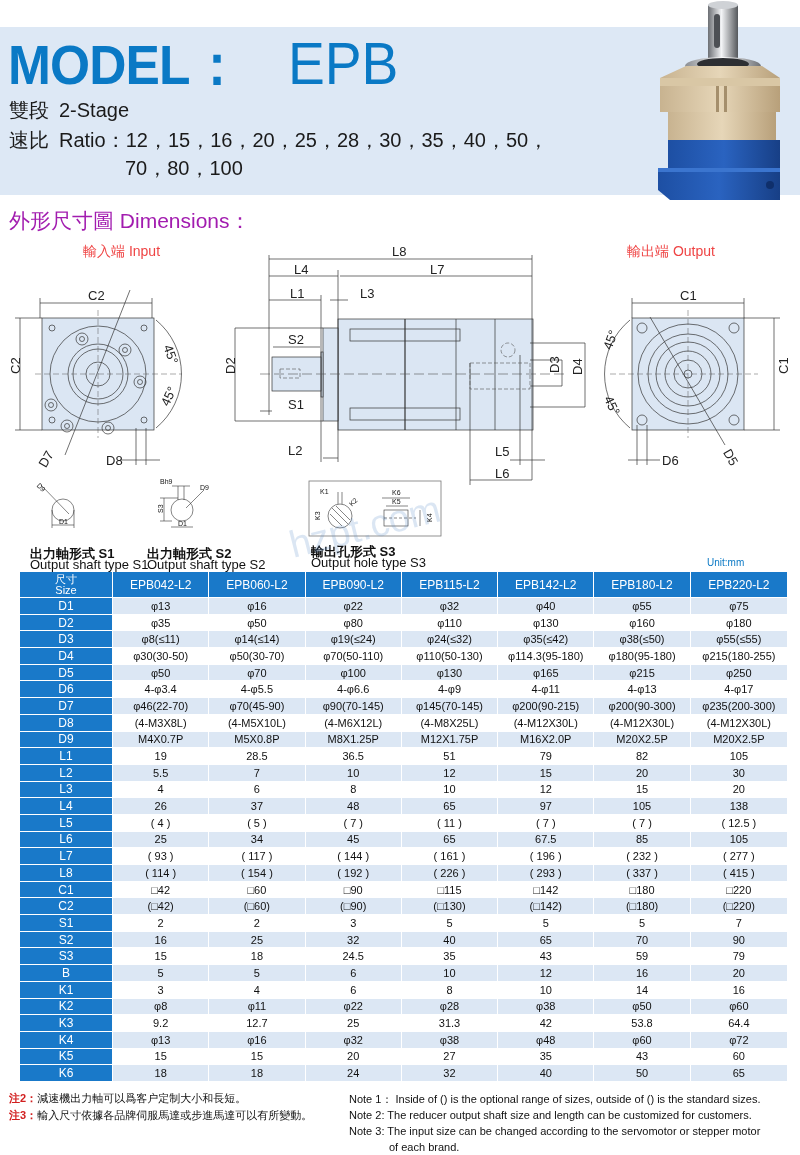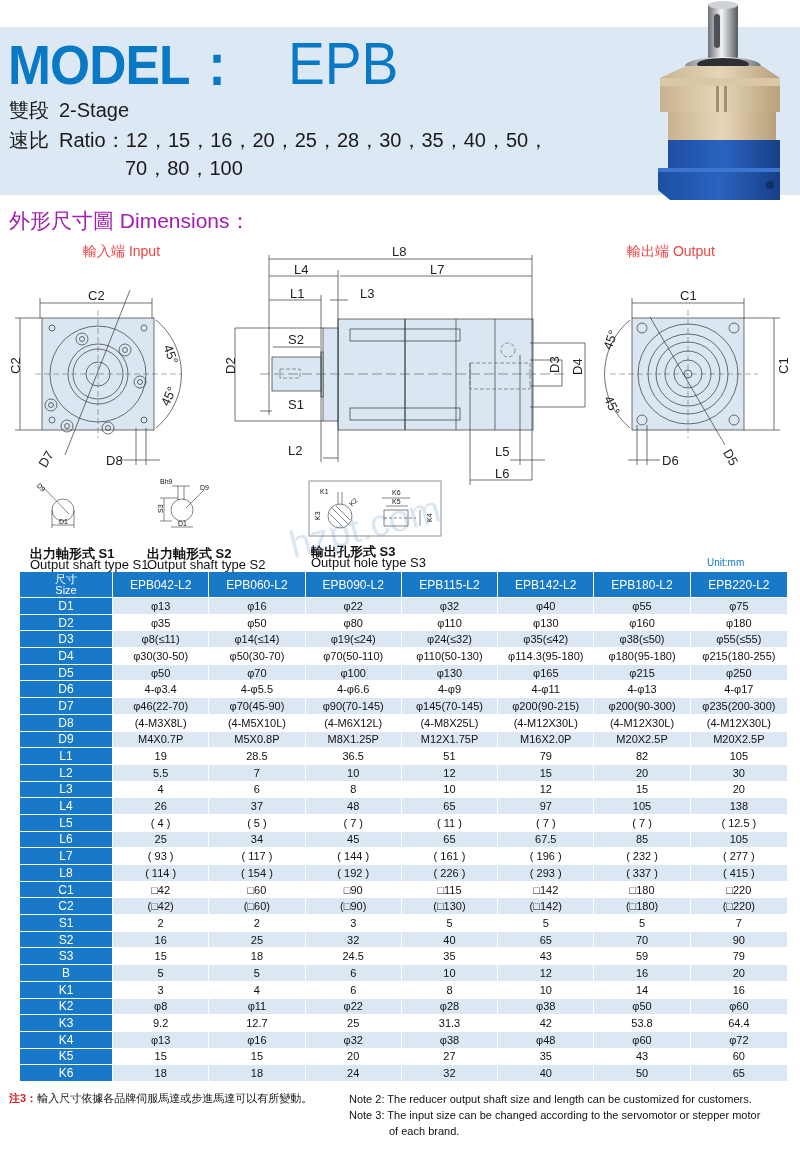--- a/index.html
+++ b/index.html
@@ -644,19 +644,21 @@
         <td>24</td>
         <td>32</td>
         <td>40</td>
         <td>50</td>
         <td>65</td>
       </tr>
     </tbody>
 </table>
 
 <div class="notes-cn">
+  <div><span class="note-key">注2：</span><span>減速機出力軸可以爲客户定制大小和長短。</span></div>
   <div><span class="note-key">注3：</span><span>輸入尺寸依據各品牌伺服馬達或步進馬達可以有所變動。</span></div>
 </div>
 <div class="notes-en">
+  <div>Note 1： Inside of () is the optional range of sizes, outside of () is the standard sizes.</div>
   <div>Note 2: The reducer output shaft size and length can be customized for customers.</div>
   <div>Note 3: The input size can be changed according to the servomotor or stepper motor</div>
   <div class="cont">of each brand.</div>
 </div>
 
 </body></html>

